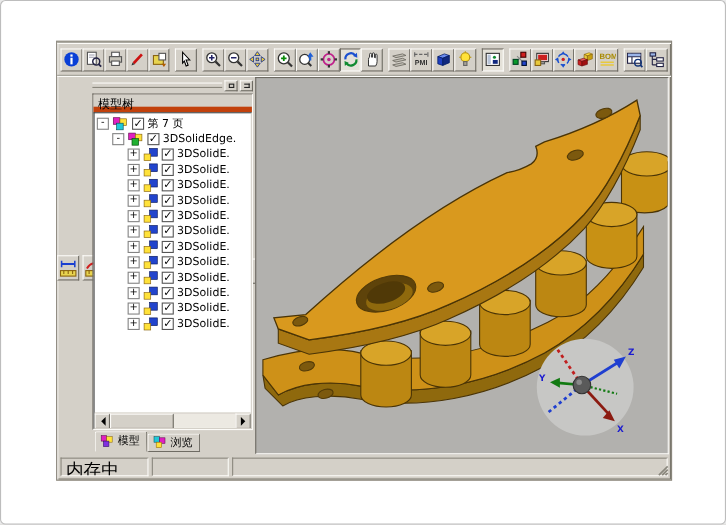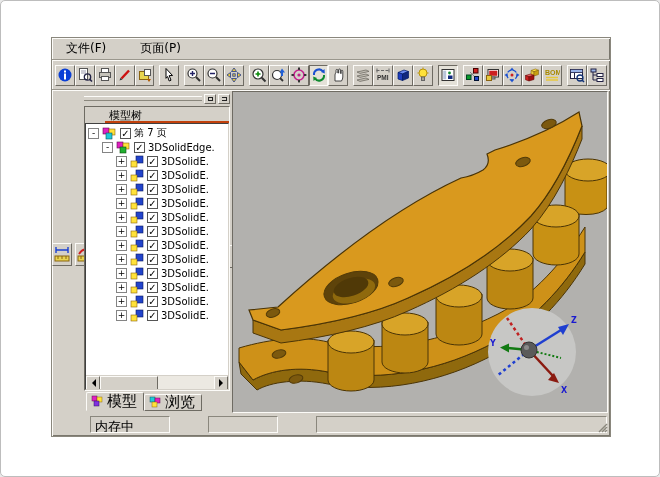--- a/index.html
+++ b/index.html
@@ -40,69 +40,65 @@
   .minibar { height:11px; display:flex; align-items:center; gap:2px; margin:1px 0 2px 0; }
   .gripln { flex:1; height:5px; border-top:1px solid #fcfbf8; border-bottom:1px solid #8a877d; }
   .minibtn { width:12px; height:10px; background:#d4d0c8; border:1px solid;
              border-color:#fcfbf8 #6e6b63 #6e6b63 #fcfbf8; position:relative; padding:0; }
   .minibtn .sq { position:absolute; left:3px; top:2px; width:5px; height:4px; border:1px solid #222; }
   .minibtn .hid { position:absolute; left:3px; top:2px; width:5px; height:4px;
                   border:1px solid #222; border-left:none; }
   .treebox { flex:1; display:flex; flex-direction:column; min-height:0;
              border:1px solid; border-color:#6e6b63 #fcfbf8 #fcfbf8 #6e6b63; }
   .treetitle { height:16px; font-size:11px; padding:1px 4px; color:#000; background:#d4d0c8;
-               border-bottom:2px solid #c2410c;margin-left:20px; }
+               border-bottom:5px solid #c2410c; }
   .treewhite { flex:1; background:#fff; position:relative; overflow:hidden;
                border:1px solid; border-color:#404040 #d4d0c8 #d4d0c8 #404040; padding:2px 0 0 2px; }
   .trow { display:flex; align-items:center; height:14px; gap:3px; font-size:10px;
           white-space:nowrap; color:#000; }
   .ebox { width:11px; height:11px; min-width:11px; background:#fff; border:1px solid #848484;
           font-size:9px; line-height:9px; text-align:center; color:#000; }
   .chk { width:11px; height:11px; min-width:11px; background:#fff; border:1px solid #555;
          font-size:10px; line-height:10px; text-align:center; font-weight:bold; color:#000; }
   .hscroll { position:absolute; left:0; right:0; bottom:0; height:14px; background:#ece9e2;
              display:flex; border-top:1px solid #d4d0c8; }
   .sbtn { width:14px; height:14px; background:#d4d0c8; border:1px solid;
           border-color:#fcfbf8 #6e6b63 #6e6b63 #fcfbf8;
           display:flex; align-items:center; justify-content:center; padding:0; }
   .tri-l { width:0; height:0; border:4px solid transparent; border-right-color:#000; margin-right:3px;}
   .tri-r { width:0; height:0; border:4px solid transparent; border-left-color:#000; margin-left:3px;}
   .sthumb { width:58px; height:14px; background:#d4d0c8; border:1px solid;
             border-color:#fcfbf8 #6e6b63 #6e6b63 #fcfbf8; }
   .tabsrow { height:20px; display:flex; align-items:flex-end; padding-left:2px; }
-  .tab { display:flex; align-items:center; gap:3px; font-size:15px; padding:1px 6px 2px 4px;
+  .tab { display:flex; align-items:center; gap:3px; font-size:10px; padding:1px 6px 2px 4px;
          background:#d4d0c8; border:1px solid; border-color:#fcfbf8 #6e6b63 #d4d0c8 #fcfbf8;
          border-radius:2px 2px 0 0; }
   .tab.active { height:19px; position:relative; z-index:2; }
   .tab.inactive { height:17px; border-bottom:1px solid #6e6b63; }
 
   
   .viewport { flex:1; position:relative; background:#b2b1ae; margin:0 2px 0 0;
               border:1px solid; border-color:#6e6b63 #fcfbf8 #fcfbf8 #6e6b63; overflow:hidden; }
   .viewport svg.scene { position:absolute; left:0; top:0; }
   .axisball { position:absolute; right:20px; bottom:10px; }
 
   
   .statusbar { height:23px; display:flex; align-items:center; gap:3px; padding:2px 3px 3px 3px; }
   .spanel { height:17px; background:#d4d0c8; border:1px solid;
             border-color:#8a877d #fcfbf8 #fcfbf8 #8a877d;
-            font-size:13px; padding:1px 4px; color:#000; overflow:hidden; white-space:nowrap;margin-left:35px; }
+            font-size:16px; padding:1px 4px; color:#000; overflow:hidden; white-space:nowrap; }
   .sp1{width:80px;} .sp2{width:70px;} .sp3{width:86px;} .sp4{flex:1;}
   .grip { position:absolute; right:2px; bottom:3px; }
 </style>
 </head>
 <body>
 
 <div id="page">
   <div class="win">
 
-    <div class="menubar">
-      <span class="menu-item">文件(F)</span>
-      <span class="menu-item">页面(P)</span>
-    </div>
     <div class="divider-h"></div>
 
     <div class="toolbar">
       <button class="tb">
         <svg width="16" height="16">
             <circle cx="8" cy="8" r="6.5" fill="#0a3fd6"></circle>
             <rect x="7" y="3.5" width="2" height="2" fill="#fff"></rect>
             <rect x="7" y="6.5" width="2" height="6" fill="#fff"></rect>
           </svg>
       </button>

